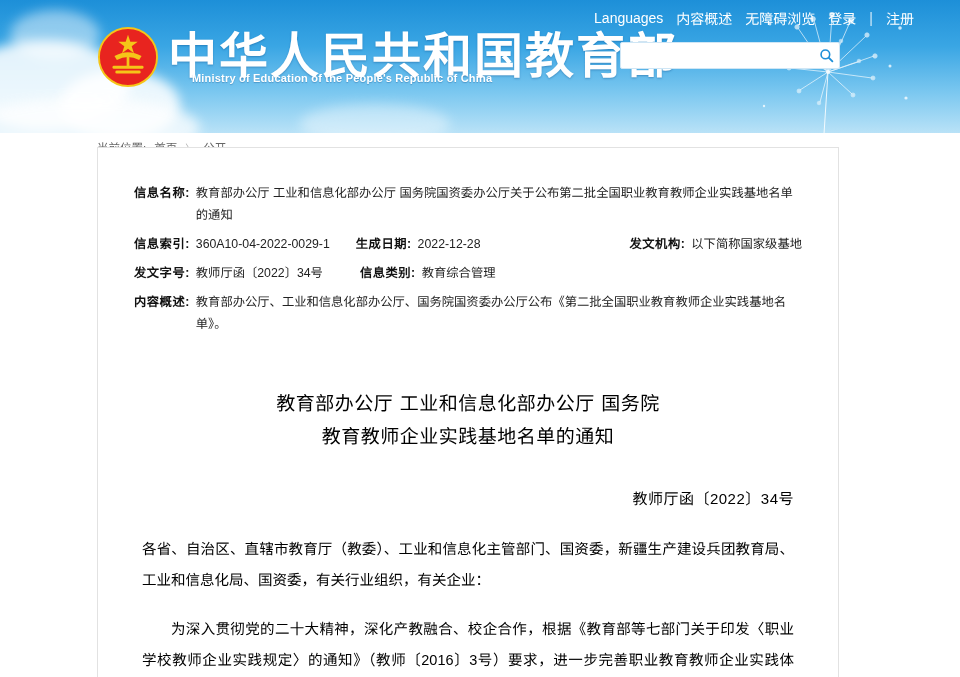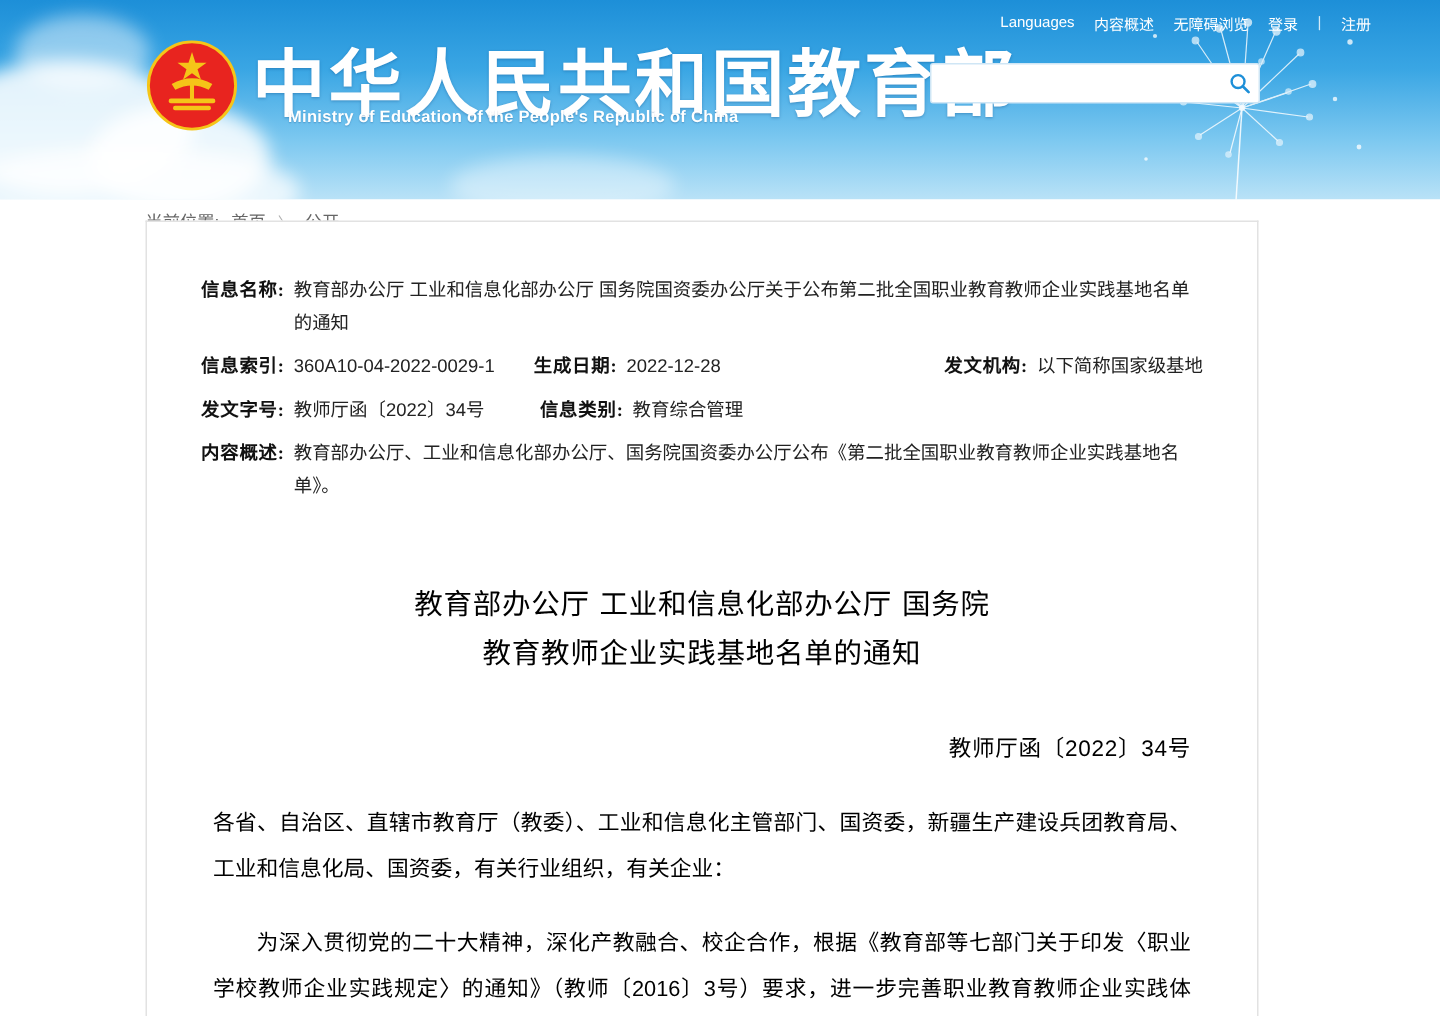--- a/index.html
+++ b/index.html
@@ -78,21 +78,21 @@
     padding-left: 24px;
   }
 
   .toplinks {
     position: absolute;
     right: 46px;
     top: 8px;
     display: flex;
     align-items: center;
     gap: 13px;
-    font-size: 10px;
+    font-size: 14px;
     color: #ffffff;
     white-space: nowrap;
   }
   .toplinks a { color: #fff; text-decoration: none; }
   .toplinks .lang { color: #fff; }
   .toplinks .sep { color: rgba(255,255,255,.8); }
 
   .searchbox {
     position: absolute;
     right: 120px;
@@ -169,21 +169,20 @@
   .meta-row {
     display: flex;
     margin-bottom: 7px;
   }
   .meta-row:last-child { margin-bottom: 0; }
   .mlabel {
     font-weight: bold;
     color: #111;
     white-space: nowrap;
     letter-spacing: .5px;
-    font-family: Liberation Serif, serif;
   }
   .mval {
     color: #222;
     margin-left: 6px;
   }
   .meta-grid {
     display: flex;
     align-items: flex-start;
     margin-bottom: 7px;
     flex-wrap: nowrap;

